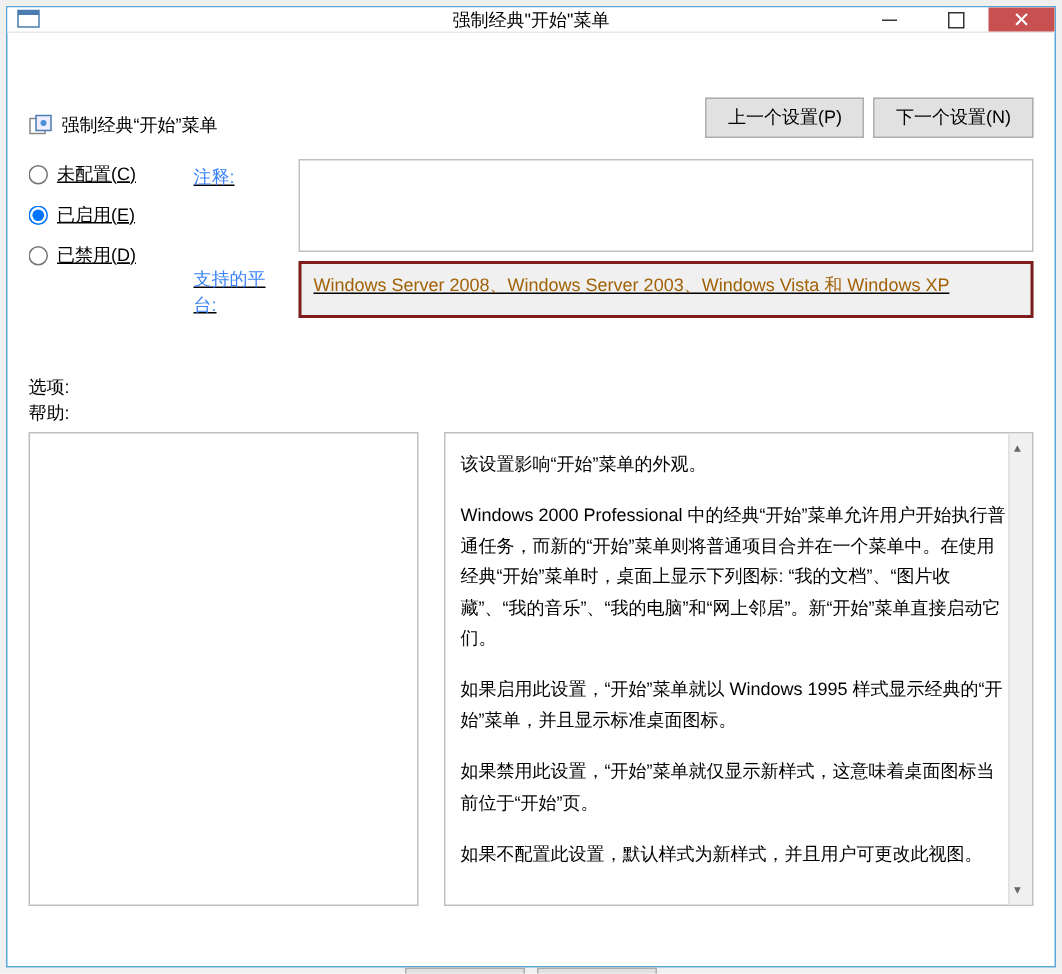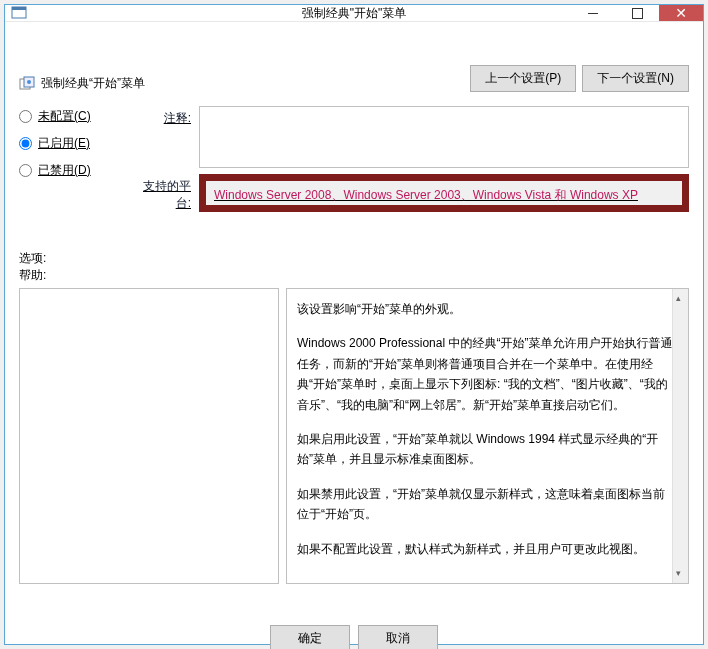--- a/index.html
+++ b/index.html
@@ -18,26 +18,26 @@
 .policy-icon { width: 16px; height: 16px; margin-right: 6px; display:inline-flex; align-items:center; justify-content:center; }
 .policy-title { flex: 1; }
 .nav-btns { display: flex; gap: 6px; }
 .btn { border: 1px solid #adadad; background: #e1e1e1; padding: 4px 14px; cursor: pointer; margin-top: 31px; }
 .config-block { display: flex; margin-bottom: 6px; text-decoration: underline; }
 .radio-col { width: 110px; display: flex; flex-direction: column; gap: 10px; padding-top: 2px; }
 .radio-item { display: flex; align-items: center; gap: 6px; cursor: pointer; }
 .radio-item .u { text-decoration: underline; }
 .fields-col { flex: 1; display: flex; flex-direction: column; gap: 6px; }
 .field-row { display: flex; align-items: flex-start; }
-.field-label { width: 70px; text-align: right; padding-right: 8px; padding-top: 4px; color: #0f172a; }
+.field-label { width: 70px; padding-right: 8px; padding-top: 4px; color: #3b82f6; }
 .comment-box { flex: 1; height: 62px; border: 1px solid #c0c0c0; background: #fff; padding: 4px; resize: none; }
-.platform-box { flex: 1; height: 38px; border: 7px solid #7f1d1d; background: #f0f0f0; padding: 6px 8px; color: #be185d; overflow: hidden; }
+.platform-box { flex: 1; height: 38px; border: 2px solid #7f1d1d; background: #f0f0f0; padding: 6px 8px; color: #a16207; overflow: hidden; }
 .labels-row { display: flex; margin-top: 32px; margin-bottom: 4px; flex-direction: column; }
 .options-label { width: 265px; }
-.panes-row { flex: 1; display: flex; gap: 7px; min-height: 0; }
+.panes-row { flex: 1; display: flex; gap: 17px; min-height: 0; }
 .options-pane { width: 260px; border: 1px solid #c0c0c0; background: #fff; }
 .help-pane { flex: 1; border: 1px solid #c0c0c0; background: #fff; padding: 10px 14px 10px 10px; overflow-y: auto; line-height: 1.7; position: relative; }
 .help-pane p { margin: 0 0 14px 0; }
 .help-scroll { position:absolute; right:0; top:0; bottom:0; width:16px; background:#f0f0f0; border-left:1px solid #e0e0e0;}
 .help-scroll::before{content:"▴"; position:absolute; top:2px; left:3px; font-size:9px; color:#666;}
 .help-scroll::after{content:"▾"; position:absolute; bottom:2px; left:3px; font-size:9px; color:#666;}
 .footer { display: flex; justify-content: center; gap: 8px; padding-top: 10px; }
 .footer .btn { min-width: 80px; }
 input[type=radio] { margin:0; }
 </style>
@@ -106,21 +106,21 @@
     <div class="labels-row">
       <div class="options-label">选项:</div>
       <div>帮助:</div>
     </div>
 
     <div class="panes-row">
       <div class="options-pane"></div>
       <div class="help-pane">
         <p>该设置影响“开始”菜单的外观。</p>
         <p>Windows 2000 Professional 中的经典“开始”菜单允许用户开始执行普通任务，而新的“开始”菜单则将普通项目合并在一个菜单中。在使用经典“开始”菜单时，桌面上显示下列图标: “我的文档”、“图片收藏”、“我的音乐”、“我的电脑”和“网上邻居”。新“开始”菜单直接启动它们。</p>
-        <p>如果启用此设置，“开始”菜单就以 Windows 1994 样式显示经典的“开始”菜单，并且显示标准桌面图标。</p>
+        <p>如果启用此设置，“开始”菜单就以 Windows 1995 样式显示经典的“开始”菜单，并且显示标准桌面图标。</p>
         <p>如果禁用此设置，“开始”菜单就仅显示新样式，这意味着桌面图标当前位于“开始”页。</p>
         <p>如果不配置此设置，默认样式为新样式，并且用户可更改此视图。</p>
         <div class="help-scroll"></div>
       </div>
     </div>
 
     <div class="footer">
       <button class="btn">确定</button>
       <button class="btn">取消</button>
     </div>

